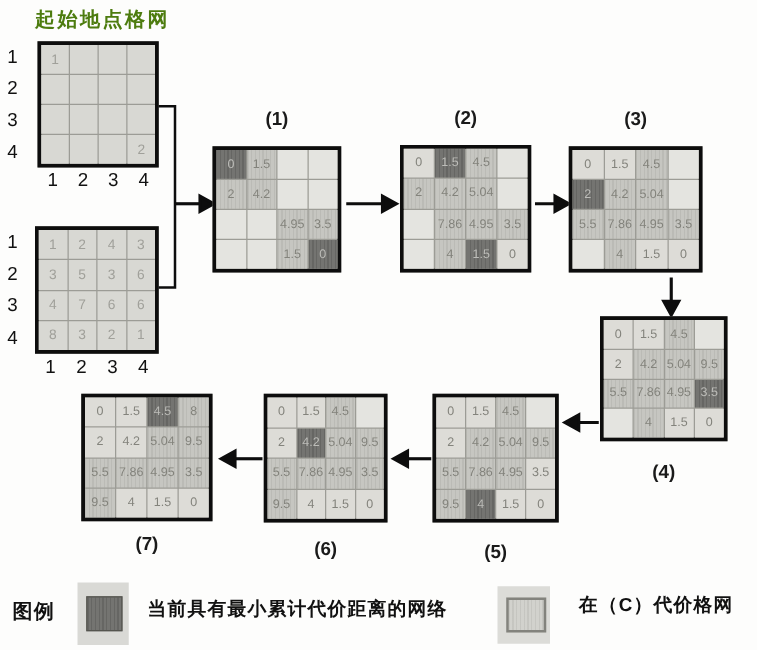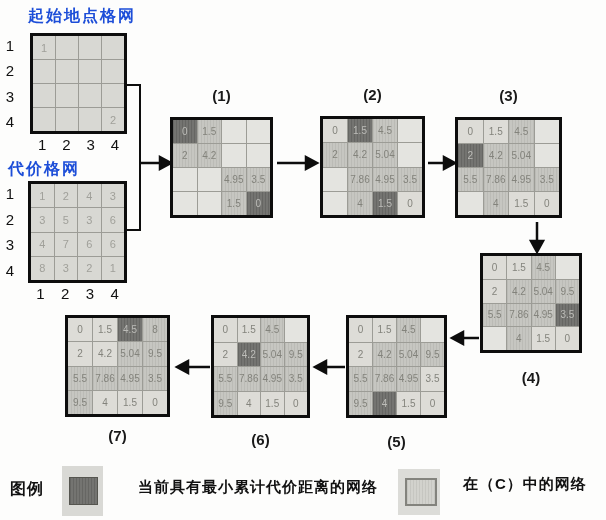--- a/index.html
+++ b/index.html
@@ -1,21 +1,21 @@
 <!DOCTYPE html>
 <html style="--empty: #e4e4e0; --settled: #dddcd7; --candidate: #c6c6c1; --current: #747471; --srccell: #d8d8d3; --gridline: #9c9c96; --border: #0d0d0d; --valuetext: #83837c; --srctext: #a0a09a; --darktext: #bcbcb8;"><head>
 <meta charset="utf-8">
 <style>
   html,body{margin:0;padding:0;background:#ffffff;}
   #canvas{
     position:relative;width:606px;height:520px;background:#fdfdfc;
     font-family:"Liberation Sans","DejaVu Sans",sans-serif;overflow:hidden;
   }
   .abs{position:absolute;}
-  .title{font-size:16px;font-weight:bold;color:#1d4ed8;letter-spacing:2px;white-space:nowrap;}
+  .title{font-size:16px;font-weight:bold;color:#4d7c0f;letter-spacing:2px;white-space:nowrap;}
   .step-label{font-size:15px;font-weight:600;color:#1a1a1a;text-align:center;}
   
   .ggrid{
     position:absolute;display:grid;
     grid-template-columns:repeat(4,1fr);grid-template-rows:repeat(4,1fr);
     gap:1px;background:var(--gridline);border:3px solid var(--border);box-sizing:border-box;
   }
   .cell{display:flex;align-items:center;justify-content:center;
     font-size:10px;color:var(--valuetext);overflow:hidden;white-space:nowrap;}
   .src .cell{font-size:11px;color:var(--srctext);}
@@ -54,21 +54,21 @@
   #cost-cols{left:28px;top:285px;width:99px;}
   #g1{left:170px;top:117px;width:103px;height:101px;} #l1{left:170px;top:87px;width:103px;}
   #g2{left:320px;top:116px;width:105px;height:102px;} #l2{left:320px;top:86px;width:105px;}
   #g3{left:455px;top:117px;width:107px;height:101px;} #l3{left:455px;top:87px;width:107px;}
   #g4{left:480px;top:253px;width:102px;height:100px;} #l4{left:480px;top:369px;width:102px;}
   #g5{left:346px;top:315px;width:101px;height:103px;} #l5{left:346px;top:433px;width:101px;}
   #g6{left:211px;top:315px;width:99px;height:103px;}  #l6{left:211px;top:431px;width:99px;}
   #g7{left:65px;top:315px;width:105px;height:102px;}  #l7{left:65px;top:427px;width:105px;}
   #legend-title{left:10px;top:479px;font-size:16px;text-align:center;}
   #lg-sw1{left:62px;top:466px;width:41px;height:50px;}
-  #lg-t1{left:118px;top:478px;margin-left:20px;}
+  #lg-t1{left:118px;top:478px;}
   #lg-sw2{left:398px;top:469px;width:42px;height:46px;}
   #lg-t2{left:463px;top:475px;}
 </style>
 </head>
 <body>
 
 <div id="canvas">
 
   <svg class="connectors" width="606" height="520" viewBox="0 0 606 520">
     <g stroke="#0d0d0d" stroke-width="2" fill="none">
@@ -131,21 +131,20 @@
       <span>3</span>
       <span>4</span>
     </div>
   <div class="abs colstrip" id="start-cols">
       <span>1</span>
       <span>2</span>
       <span>3</span>
       <span>4</span>
     </div>
 
-  <div class="abs title" id="cost-title">代价格网</div>
   <div class="ggrid src" id="cost-grid">
       <div class="cell s-u">1</div>
       <div class="cell s-u">2</div>
       <div class="cell s-u">4</div>
       <div class="cell s-u">3</div>
       <div class="cell s-u">3</div>
       <div class="cell s-u">5</div>
       <div class="cell s-u">3</div>
       <div class="cell s-u">6</div>
       <div class="cell s-u">4</div>
@@ -305,15 +304,15 @@
     </div>
 
   <div class="abs lg-text" id="legend-title">图例</div>
   <div class="abs sw-outer" id="lg-sw1">
     <div class="sw-inner"></div>
   </div>
   <div class="abs lg-text" id="lg-t1">当前具有最小累计代价距离的网络</div>
   <div class="abs sw-outer" id="lg-sw2">
     <div class="sw-inner"></div>
   </div>
-  <div class="abs lg-text" id="lg-t2">在（C）中的网络</div>
+  <div class="abs lg-text" id="lg-t2">在（C）代价格网</div>
 
 </div>
 
 </body></html>

